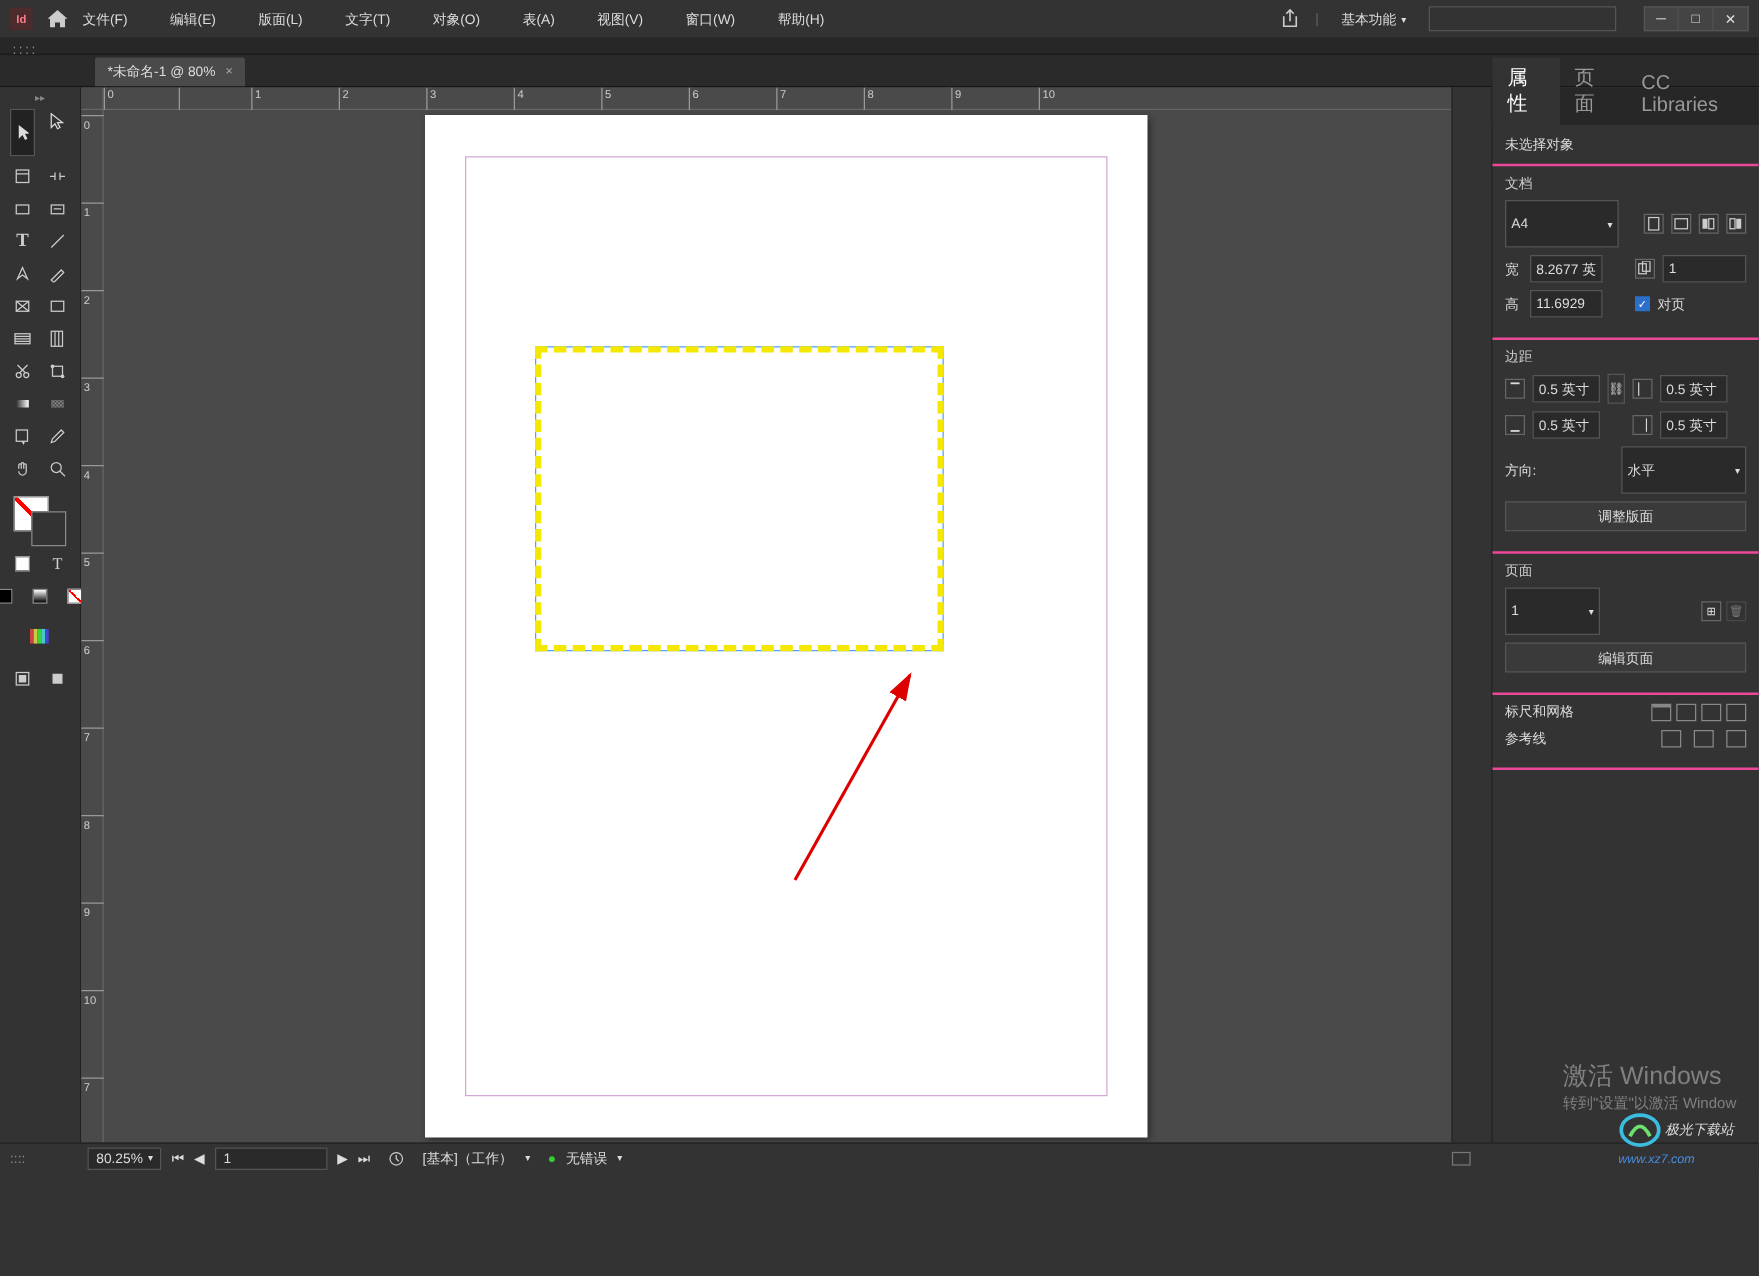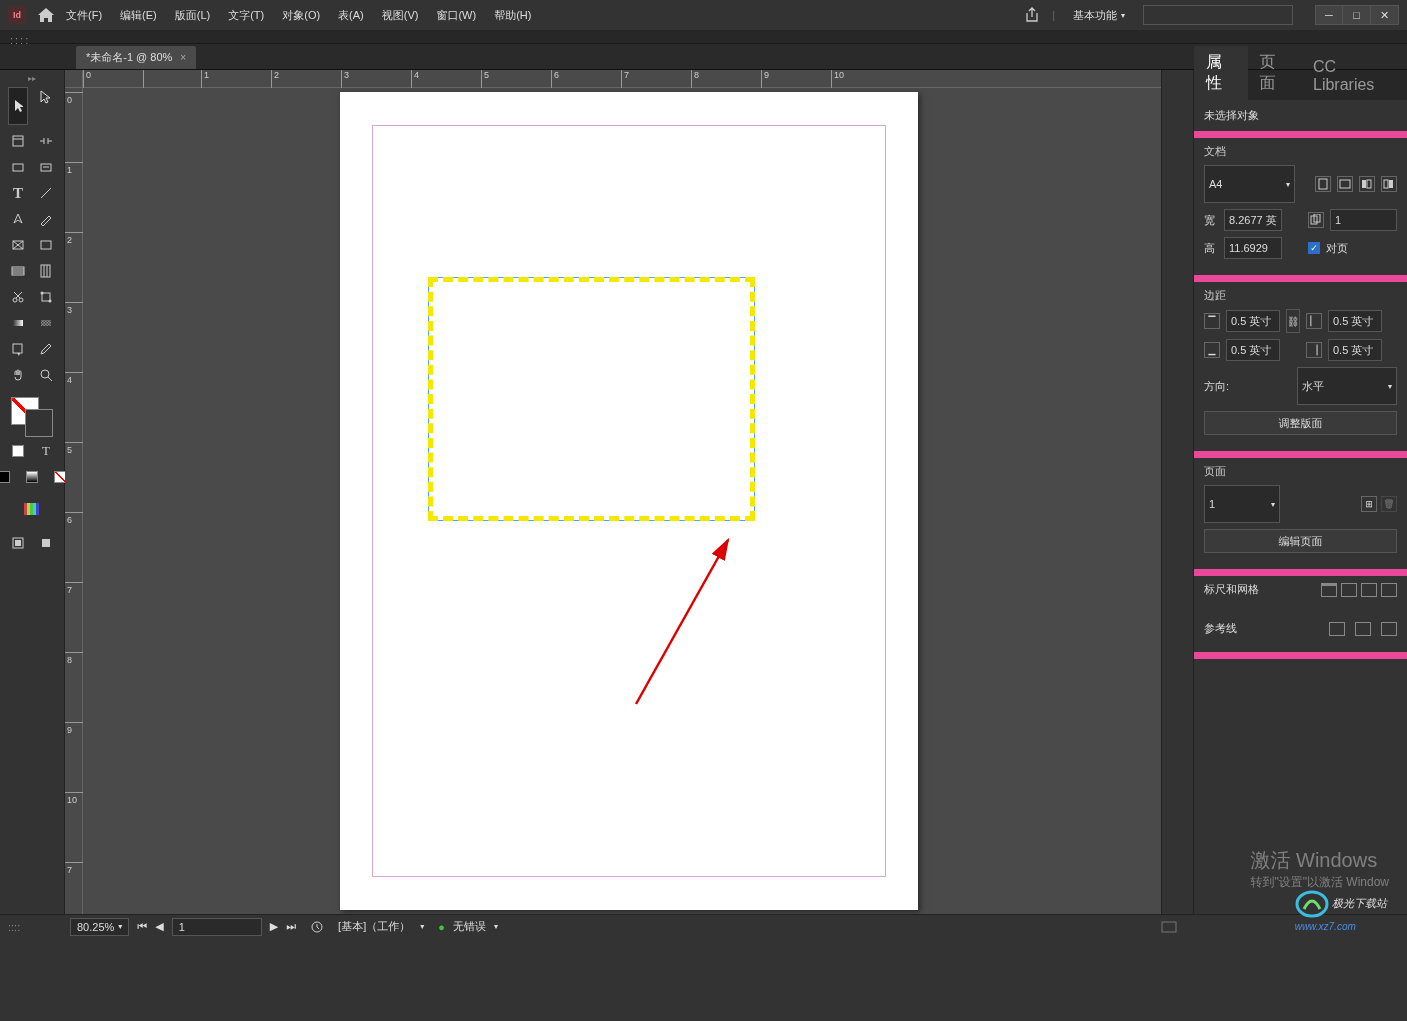--- a/index.html
+++ b/index.html
@@ -1,20 +1,20 @@
 <!DOCTYPE html>
 <html><head>
 <meta charset="utf-8">
 <style>
 *{box-sizing:border-box;margin:0;padding:0;font-family:"Microsoft YaHei",sans-serif;font-size:11px;color:#ddd}
 body{background:#333;width:1407px;height:1021px;overflow:hidden;position:relative}
 .titlebar{height:30px;background:#333;display:flex;align-items:center;padding:0 8px}
 .titlebar .logo{width:18px;height:18px;background:#4b2b2b;display:flex;align-items:center;justify-content:center;font-size:9px;font-weight:bold;color:#ff7a8f}
 .titlebar .home{margin:0 12px;color:#ccc}
-.titlebar .menu{display:flex;gap:18px;color:#ccc}
+.titlebar .menu{display:flex;gap:34px;color:#ccc}
 .titlebar .menu span{cursor:pointer}
 .titlebar .right{margin-left:auto;display:flex;align-items:center;gap:12px}
 .titlebar .share{font-size:14px}
 .work-drop{display:flex;align-items:center;gap:4px;padding:2px 6px}
 .search{width:150px;height:20px;background:#333;border:1px solid #555}
 .winbtns{display:flex;gap:0;margin-left:10px}
 .winbtns div{width:28px;height:20px;display:flex;align-items:center;justify-content:center;background:#444;border:1px solid #555;border-left:none}
 .winbtns div:first-child{border-left:1px solid #555}
 .subbar{height:14px;background:#272727;border-bottom:1px solid #1a1a1a;position:relative}
 .subbar .dots{position:absolute;left:10px;top:4px;letter-spacing:2px;color:#888}
@@ -39,21 +39,21 @@
 .rcorner{position:absolute;left:0;top:0;width:18px;height:18px;background:#4a4a4a;border-right:1px solid #666;border-bottom:1px solid #666}
 .page{position:absolute;left:275px;top:22px;width:578px;height:818px;background:#fff;box-shadow:2px 2px 6px rgba(0,0,0,.5)}
 .page .margin{position:absolute;left:32px;top:33px;right:32px;bottom:33px;border:1px solid #d4a8d4}
 .page .rect{position:absolute;left:88px;top:185px;width:327px;height:244px;border:5px dashed #f5e800;background:transparent}
 .page .rectblue{position:absolute;left:88px;top:185px;width:327px;height:244px;border:1px solid #4aa3ff;pointer-events:none}
 .arrow{position:absolute;left:288px;top:440px;width:110px;height:180px;pointer-events:none}
 .ppanel{width:214px;background:#333;border-left:1px solid #222;display:flex;flex-direction:column}
 .ptabs{display:flex;background:#272727;height:30px;align-items:flex-end}
 .ptab{padding:6px 12px;color:#999;font-size:16px}
 .ptab.act{background:#333;color:#fff}
-.psec{padding:8px 10px;border-bottom:7px solid #ec4899}
+.psec{padding:8px 10px;border-bottom:2px solid #ec4899}
 .psec.np{padding:6px 10px 10px}
 .lbl{color:#ccc;margin-bottom:6px;display:block}
 .row{display:flex;align-items:center;gap:6px;margin-bottom:6px}
 .sel{background:#2a2a2a;border:1px solid #555;padding:2px 4px;flex:1;display:flex;justify-content:space-between;align-items:center;height:38px}
 .inp{background:#2a2a2a;border:1px solid #555;padding:2px 4px;width:54px;height:22px;display:flex;align-items:center}
 .icb{width:16px;height:16px;border:1px solid #666;display:flex;align-items:center;justify-content:center;font-size:9px}
 .btn{background:#3a3a3a;border:1px solid #555;padding:4px 0;text-align:center;flex:1;height:24px;display:flex;align-items:center;justify-content:center}
 .chk{width:12px;height:12px;background:#2a6fc9;display:flex;align-items:center;justify-content:center;font-size:9px;color:#fff}
 .link{width:14px;height:24px;border:1px solid #555;display:flex;align-items:center;justify-content:center;font-size:10px}
 .pgicons{display:flex;gap:4px;margin-left:auto}
@@ -477,21 +477,21 @@
     <div class="psec np">
       <div class="row">
         <span>标尺和网格</span>
         <div class="gridicons" style="margin-left:auto">
           <div style="background:linear-gradient(#888,#888) 0 0/100% 2px no-repeat"></div>
             <div></div>
             <div></div>
             <div></div>
         </div>
       </div>
-      <div class="row" style="margin-top:24px">
+      <div class="row" style="margin-top:6px">
         <span>参考线</span>
         <div class="gridicons" style="margin-left:auto;gap:10px">
           <div></div>
             <div></div>
             <div></div>
         </div>
       </div>
     </div>
   </div>
 </div>

